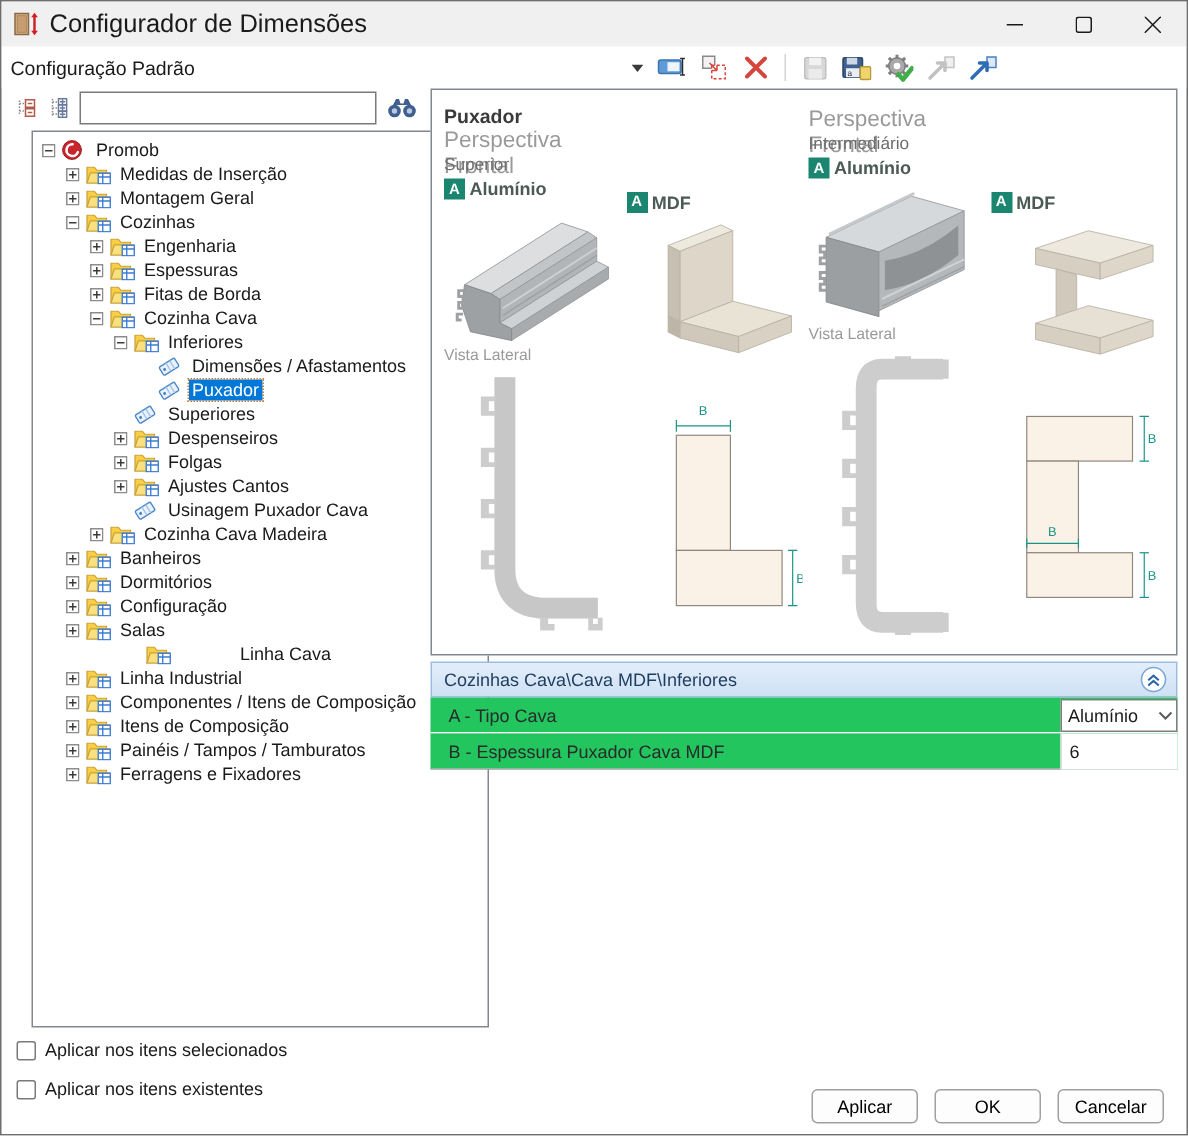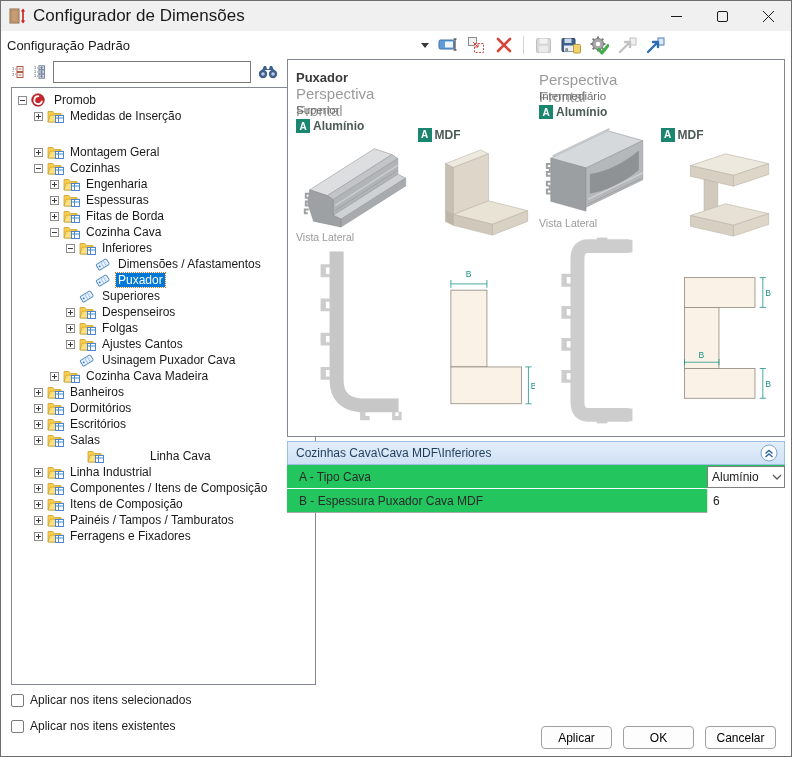--- a/index.html
+++ b/index.html
@@ -29,21 +29,21 @@
   .tb-btn{ width:22px; height:22px; display:flex; align-items:center; justify-content:center; }
   .tb-sep{ width:1px; height:18px; background:#d4d4d4; margin:0 2px; }
 
   
   .search-row{ position:absolute; left:8px; top:59px; width:272px; height:24px; display:flex; align-items:center; gap:4px; }
   .mini-btn{ width:18px; height:18px; display:flex; align-items:center; justify-content:center; }
   .search-input{ flex:1; height:22px; border:1px solid #7a7a7a; background:#fff; font:12px "Liberation Sans",sans-serif; padding:0 4px; outline:none; }
   .binoc-btn{ width:26px; height:20px; display:flex; align-items:center; justify-content:center; }
 
   .tree-box{
-    position:absolute; left:10px; top:86px; width:305px; height:598px;
+    position:absolute; left:20px; top:86px; width:305px; height:598px;
     border:1px solid #828790; background:#fff; overflow:hidden; padding:4px 0 0 2px;
   }
   .tree-row{ display:flex; align-items:center; height:16px; white-space:nowrap; }
   .tree-row .exp{ width:9px; height:9px; margin-right:4px; flex:none; }
   .tree-row .expsp{ width:9px; margin-right:4px; flex:none; }
   .tree-row .ticon{ width:17px; height:14px; margin-right:4px; flex:none; display:flex; align-items:center; }
   .tlab{ padding:0 2px; line-height:14px; }
   .tlab.sel{ background:#0078d7; color:#fff; outline:1px dotted #c77b3b; }
 
   
@@ -282,21 +282,21 @@
           <svg width="17" height="14" viewBox="0 0 17 14">
             <path d="M1,2.5 h5 l1.5,2 h6.5 v8.5 H1 z" fill="#f7ce46" stroke="#caa23a" stroke-width="0.8"></path>
             <path d="M1,13 L3.2,6.2 H16 L13.8,13 Z" fill="#fbe07e" stroke="#caa23a" stroke-width="0.8"></path>
             <rect x="8.5" y="6.5" width="8" height="7" fill="#fff" stroke="#3a7bd5" stroke-width="0.9"></rect>
             <line x1="8.5" y1="9" x2="16.5" y2="9" stroke="#3a7bd5" stroke-width="0.9"></line>
             <line x1="11.5" y1="6.5" x2="11.5" y2="13.5" stroke="#3a7bd5" stroke-width="0.9"></line>
           </svg>
         </span>
         <span class="tlab">Medidas de Inserção</span>
       </div>
-      <div class="tree-row" style="padding-left: 20px; margin-top: 20px;">
+      <div class="tree-row" style="padding-left: 20px;">
         <svg class="exp" width="9" height="9">
           <rect x="0.5" y="0.5" width="8" height="8" fill="#fff" stroke="#8c8c8c"></rect>
           <line x1="2" y1="4.5" x2="7" y2="4.5" stroke="#3c3c3c"></line>
           <line x1="4.5" y1="2" x2="4.5" y2="7" stroke="#3c3c3c"></line>
         </svg>
         <span class="ticon">
           <svg width="17" height="14" viewBox="0 0 17 14">
             <path d="M1,2.5 h5 l1.5,2 h6.5 v8.5 H1 z" fill="#f7ce46" stroke="#caa23a" stroke-width="0.8"></path>
             <path d="M1,13 L3.2,6.2 H16 L13.8,13 Z" fill="#fbe07e" stroke="#caa23a" stroke-width="0.8"></path>
             <rect x="8.5" y="6.5" width="8" height="7" fill="#fff" stroke="#3a7bd5" stroke-width="0.9"></rect>
@@ -571,21 +571,21 @@
         </svg>
         <span class="ticon">
           <svg width="17" height="14" viewBox="0 0 17 14">
             <path d="M1,2.5 h5 l1.5,2 h6.5 v8.5 H1 z" fill="#f7ce46" stroke="#caa23a" stroke-width="0.8"></path>
             <path d="M1,13 L3.2,6.2 H16 L13.8,13 Z" fill="#fbe07e" stroke="#caa23a" stroke-width="0.8"></path>
             <rect x="8.5" y="6.5" width="8" height="7" fill="#fff" stroke="#3a7bd5" stroke-width="0.9"></rect>
             <line x1="8.5" y1="9" x2="16.5" y2="9" stroke="#3a7bd5" stroke-width="0.9"></line>
             <line x1="11.5" y1="6.5" x2="11.5" y2="13.5" stroke="#3a7bd5" stroke-width="0.9"></line>
           </svg>
         </span>
-        <span class="tlab">Escritórios</span>
+        <span class="tlab">Configuração</span>
       </div>
       <div class="tree-row" style="padding-left: 20px;">
         <svg class="exp" width="9" height="9">
           <rect x="0.5" y="0.5" width="8" height="8" fill="#fff" stroke="#8c8c8c"></rect>
           <line x1="2" y1="4.5" x2="7" y2="4.5" stroke="#3c3c3c"></line>
           <line x1="4.5" y1="2" x2="4.5" y2="7" stroke="#3c3c3c"></line>
         </svg>
         <span class="ticon">
           <svg width="17" height="14" viewBox="0 0 17 14">
             <path d="M1,2.5 h5 l1.5,2 h6.5 v8.5 H1 z" fill="#f7ce46" stroke="#caa23a" stroke-width="0.8"></path>

